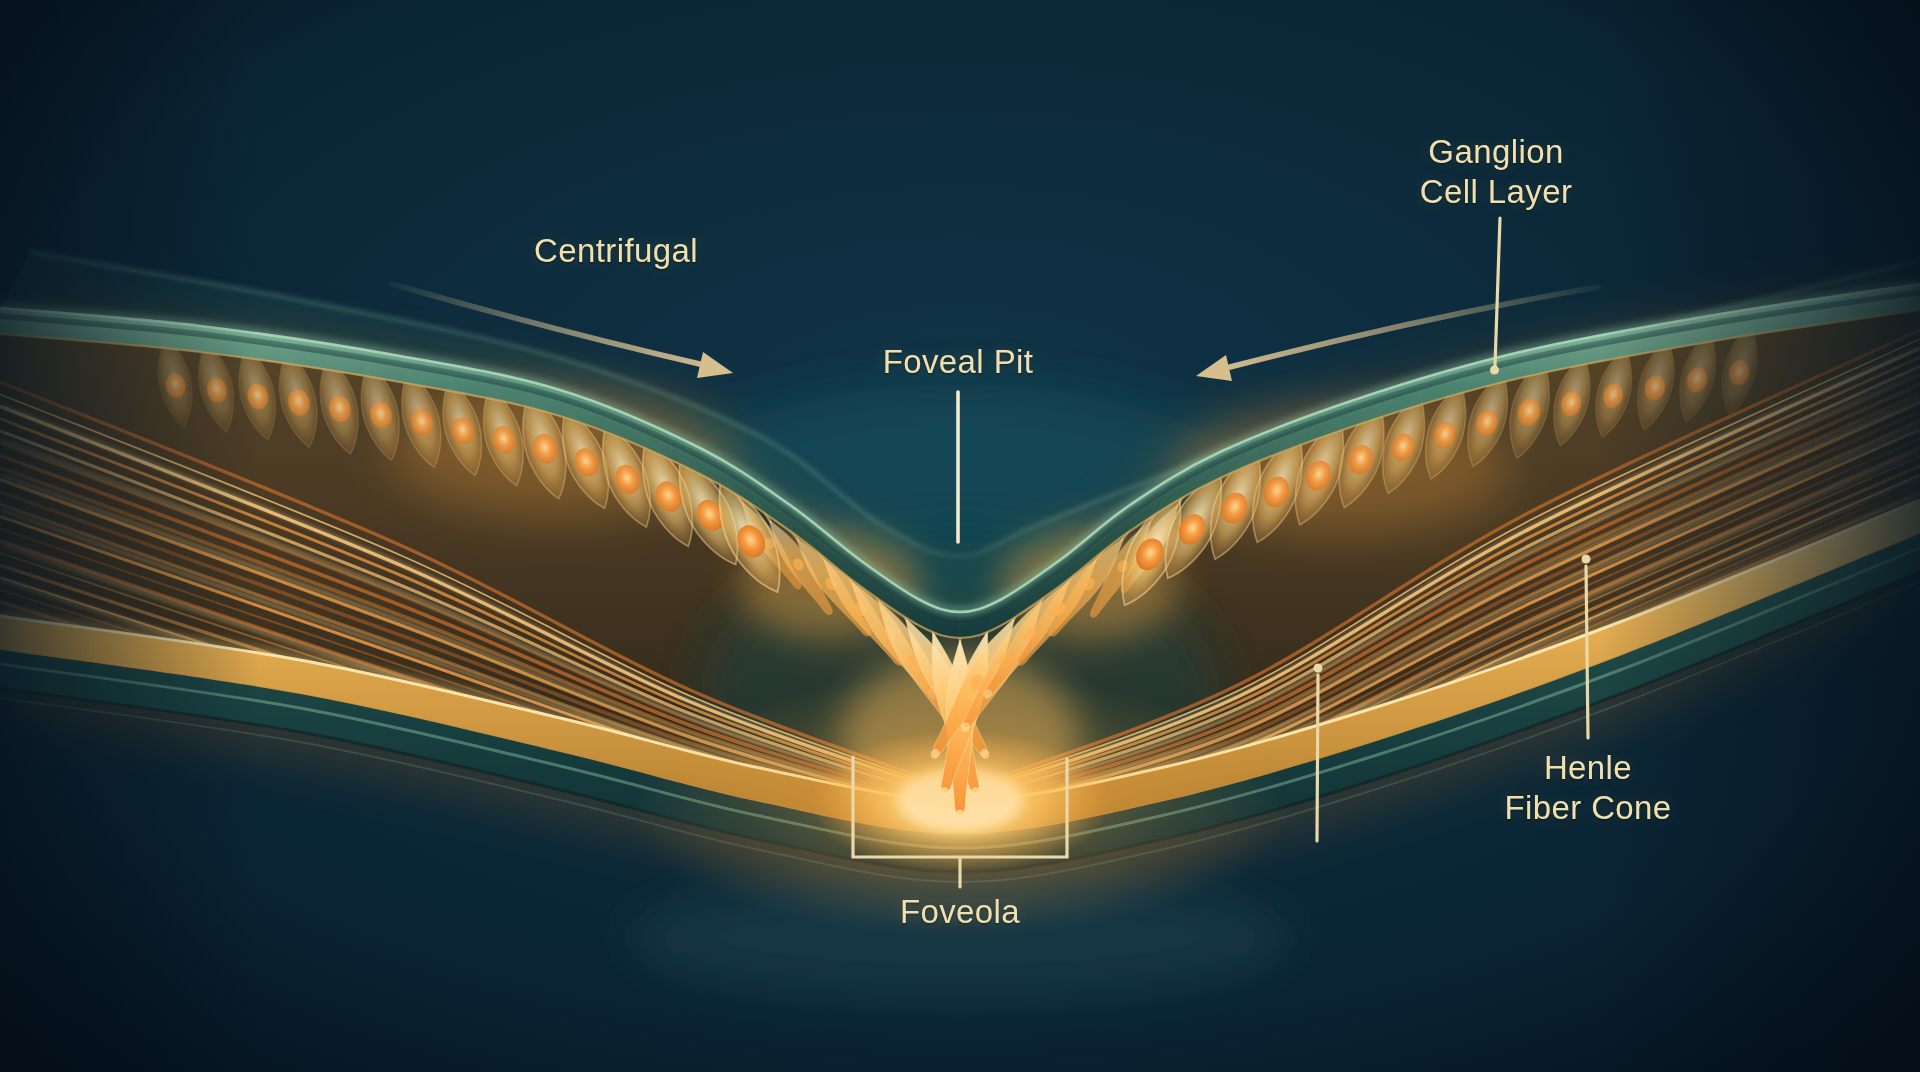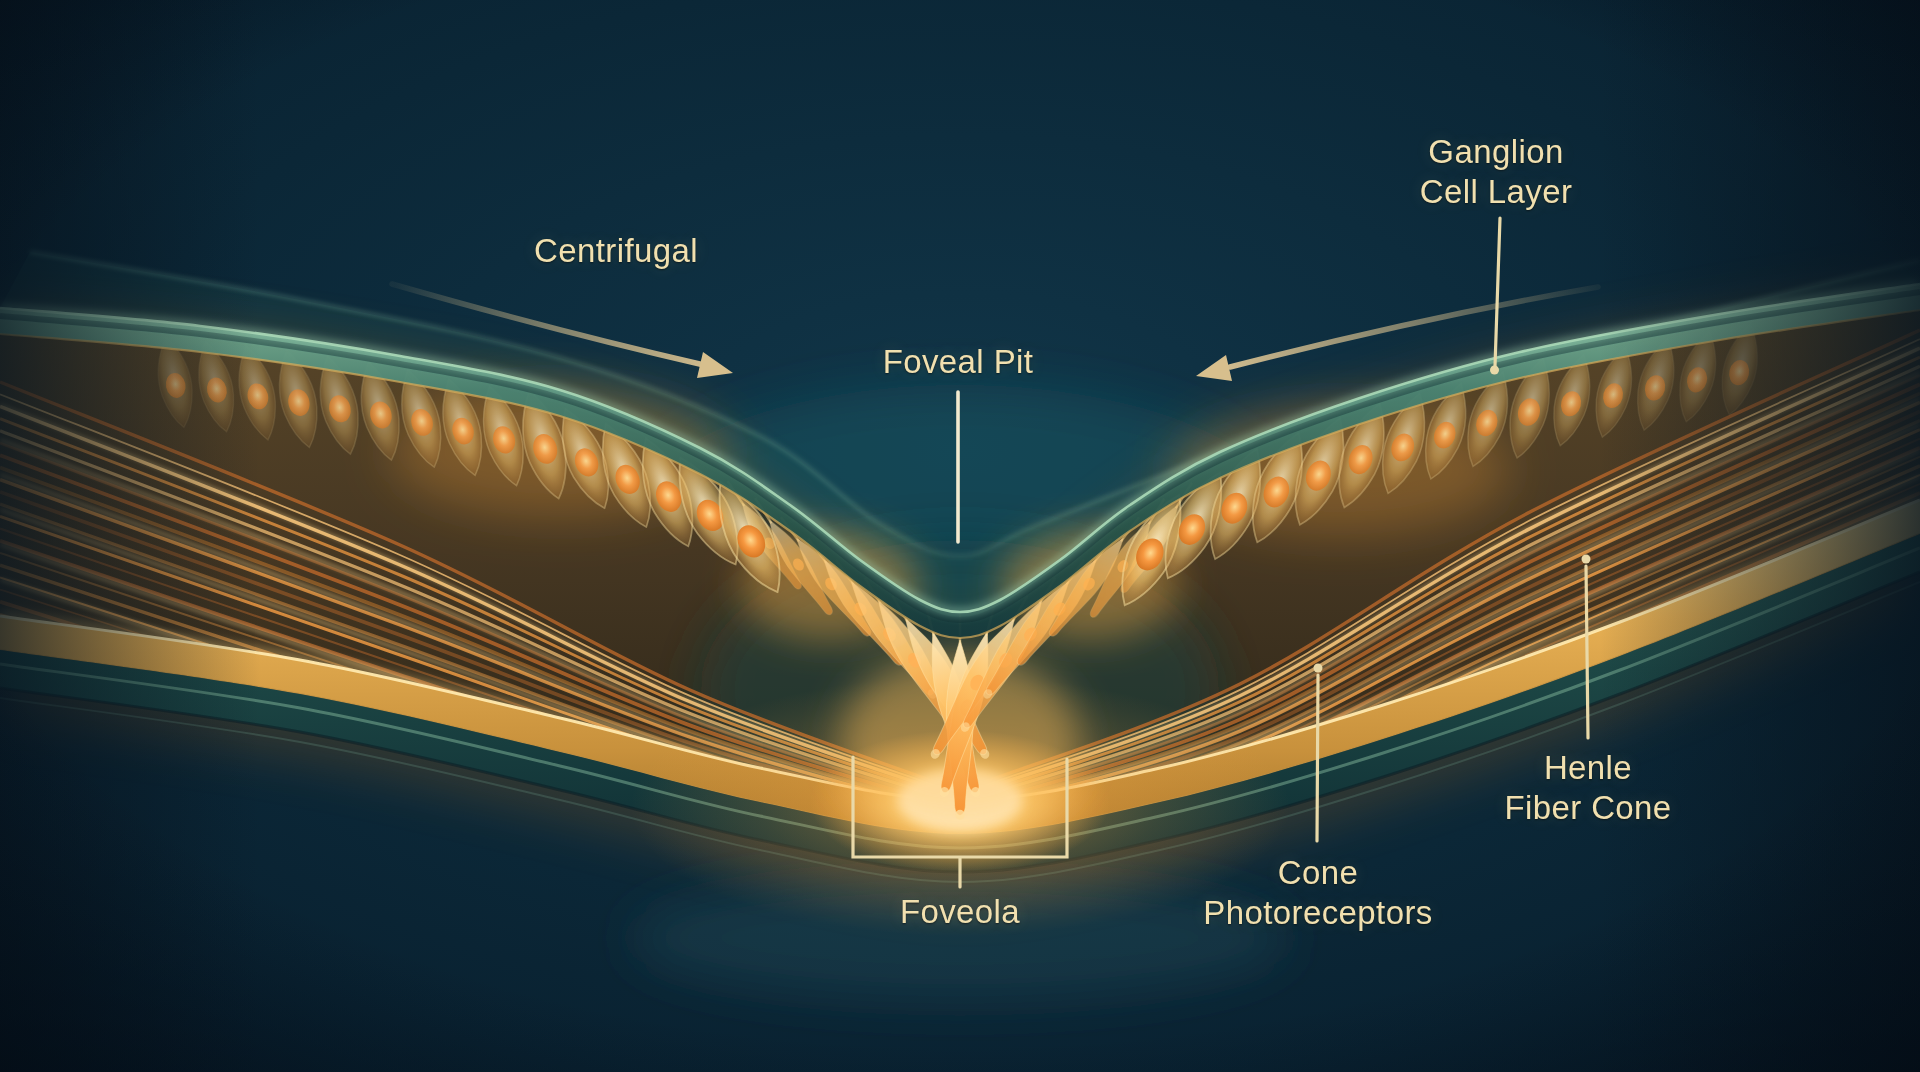--- a/index.html
+++ b/index.html
@@ -467,20 +467,16 @@
   <div>Foveal Pit</div>
 </div>
 <div class="label" style="left:1496px;top:172px">
   <div>Ganglion</div>
   <div>Cell Layer</div>
 </div>
 <div class="label" style="left:1588px;top:788px">
   <div>Henle</div>
   <div>Fiber Cone</div>
 </div>
-<div class="label" style="left:1318px;top:893px">
-  <div>Cone</div>
-  <div>Photoreceptors</div>
-</div>
 <div class="label" style="left:960px;top:912px">
   <div>Foveola</div>
 </div>
 </div>
 
 </body></html>

